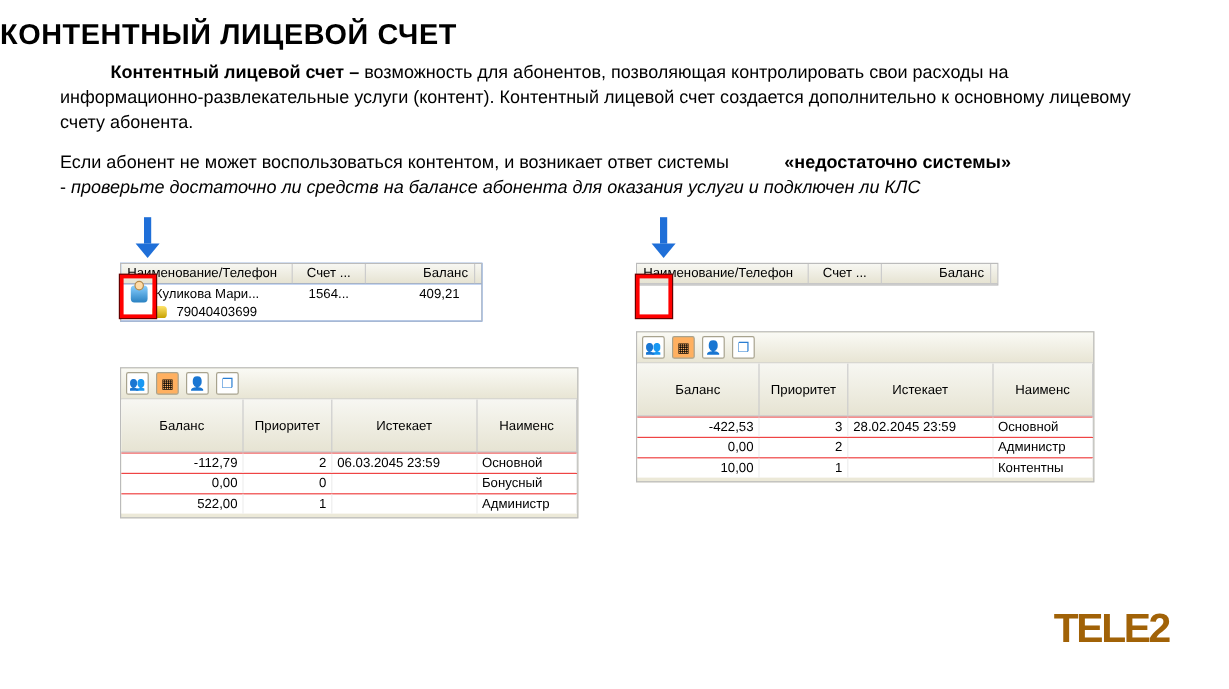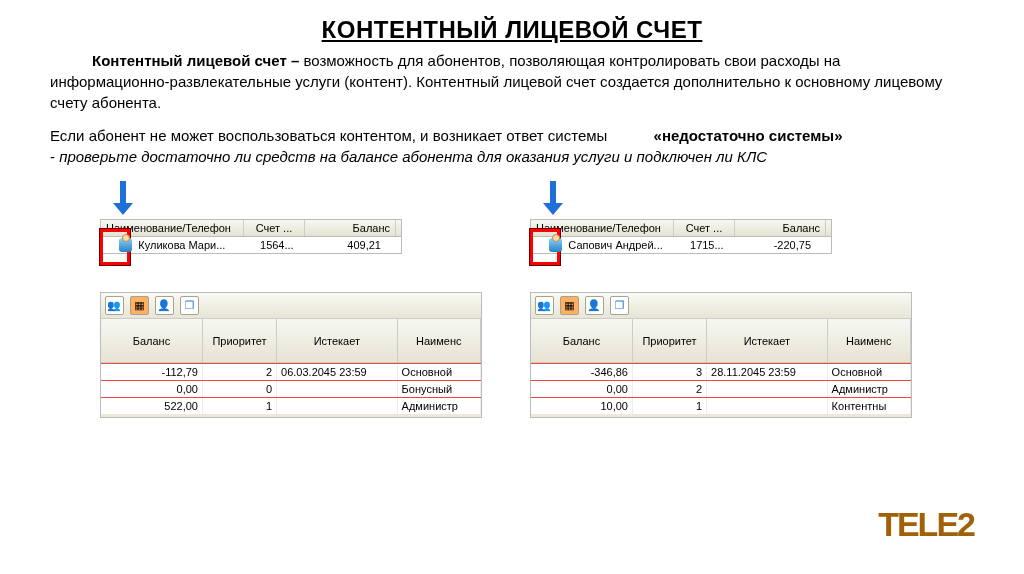--- a/index.html
+++ b/index.html
@@ -5,27 +5,26 @@
   body {
     margin: 0;
     font-family: Arial, sans-serif;
     background: #fff;
     width: 1024px;
     height: 574px;
     position: relative;
     overflow: hidden;
   }
   .title {
-    text-align: center;
+    text-align: left;
     font-weight: bold;
     font-size: 24px;
     margin-top: 16px;
     margin-bottom: 6px;
     letter-spacing: 0.5px;
-    text-decoration: underline;
   }
   .desc {
     margin: 0 60px 0 50px;
     font-size: 15px;
     line-height: 1.4;
   }
   .desc b { font-weight: bold; margin-left: 42px; }
   .desc i { font-style: italic; }
   .gap { height: 12px; }
   .panels {
@@ -79,21 +78,21 @@
   }
   .panel1 .hdr .cell {
     padding: 2px 5px;
     border-right: 1px solid #ccc;
     white-space: nowrap;
   }
   .panel1 .rows { background: #fff; }
   .panel1 .row {
     display: flex;
     align-items: center;
-    padding: 1px 18px;
+    padding: 1px 8px;
   }
   .panel1 .row .icon {
     width: 14px;
     height: 14px;
     margin-right: 4px;
   }
   .panel1 .row .txt {
     padding: 0 2px;
     white-space: nowrap;
     overflow: hidden;
@@ -229,20 +228,24 @@
         <div class="cell c-acc">Счет ...</div>
         <div class="cell c-bal">Баланс</div>
       </div>
       <div class="rows">
         <div class="row">
           <span class="icon person-icon"></span>
           <span class="txt c-name" style="width:116px">Куликова Мари...</span>
           <span class="txt c-acc">1564...</span>
           <span class="txt c-bal">409,21</span>
         </div>
+        <div class="row">
+          <span class="yellow-dot"></span>
+          <span class="txt">79040403699</span>
+        </div>
       </div>
     </div>
 
     <div class="panel2" style="width:380px;">
       <div class="toolbar">
         <div class="ticon">👥</div>
         <div class="ticon" style="background:#ffb060">▦</div>
         <div class="ticon">👤</div>
         <div class="ticon" style="color:#2a7ed2">❐</div>
       </div>
@@ -279,47 +282,41 @@
     <div class="arrow"></div>
     <div class="redbox" style="top:44px; left:0px;"></div>
 
     <div class="panel1" style="width:300px;">
       <div class="hdr">
         <div class="cell c-name">Наименование/Телефон</div>
         <div class="cell c-acc">Счет ...</div>
         <div class="cell c-bal">Баланс</div>
       </div>
       <div class="rows">
-        <div class="row">
-          <span class="icon person-icon"></span>
-          <span class="txt c-name" style="width:116px">Сапович Андрей...</span>
-          <span class="txt c-acc">1715...</span>
-          <span class="txt c-bal">-220,75</span>
-        </div>
       </div>
     </div>
 
     <div class="panel2" style="width:380px;">
       <div class="toolbar">
         <div class="ticon">👥</div>
         <div class="ticon" style="background:#ffb060">▦</div>
         <div class="ticon">👤</div>
         <div class="ticon" style="color:#2a7ed2">❐</div>
       </div>
       <div class="grid2">
         <div class="ghdr">
           <div class="gc gw-bal">Баланс</div>
           <div class="gc gw-pri">Приоритет</div>
           <div class="gc gw-exp">Истекает</div>
           <div class="gc gw-name">Наименс</div>
         </div>
         <div class="grow">
-          <div class="gv gw-bal">-346,86</div>
+          <div class="gv gw-bal">-422,53</div>
           <div class="gv gw-pri">3</div>
-          <div class="gv gw-exp">28.11.2045 23:59</div>
+          <div class="gv gw-exp">28.02.2045 23:59</div>
           <div class="gv gw-name">Основной</div>
         </div>
         <div class="grow">
           <div class="gv gw-bal">0,00</div>
           <div class="gv gw-pri">2</div>
           <div class="gv gw-exp"></div>
           <div class="gv gw-name">Администр</div>
         </div>
         <div class="grow">
           <div class="gv gw-bal">10,00</div>

